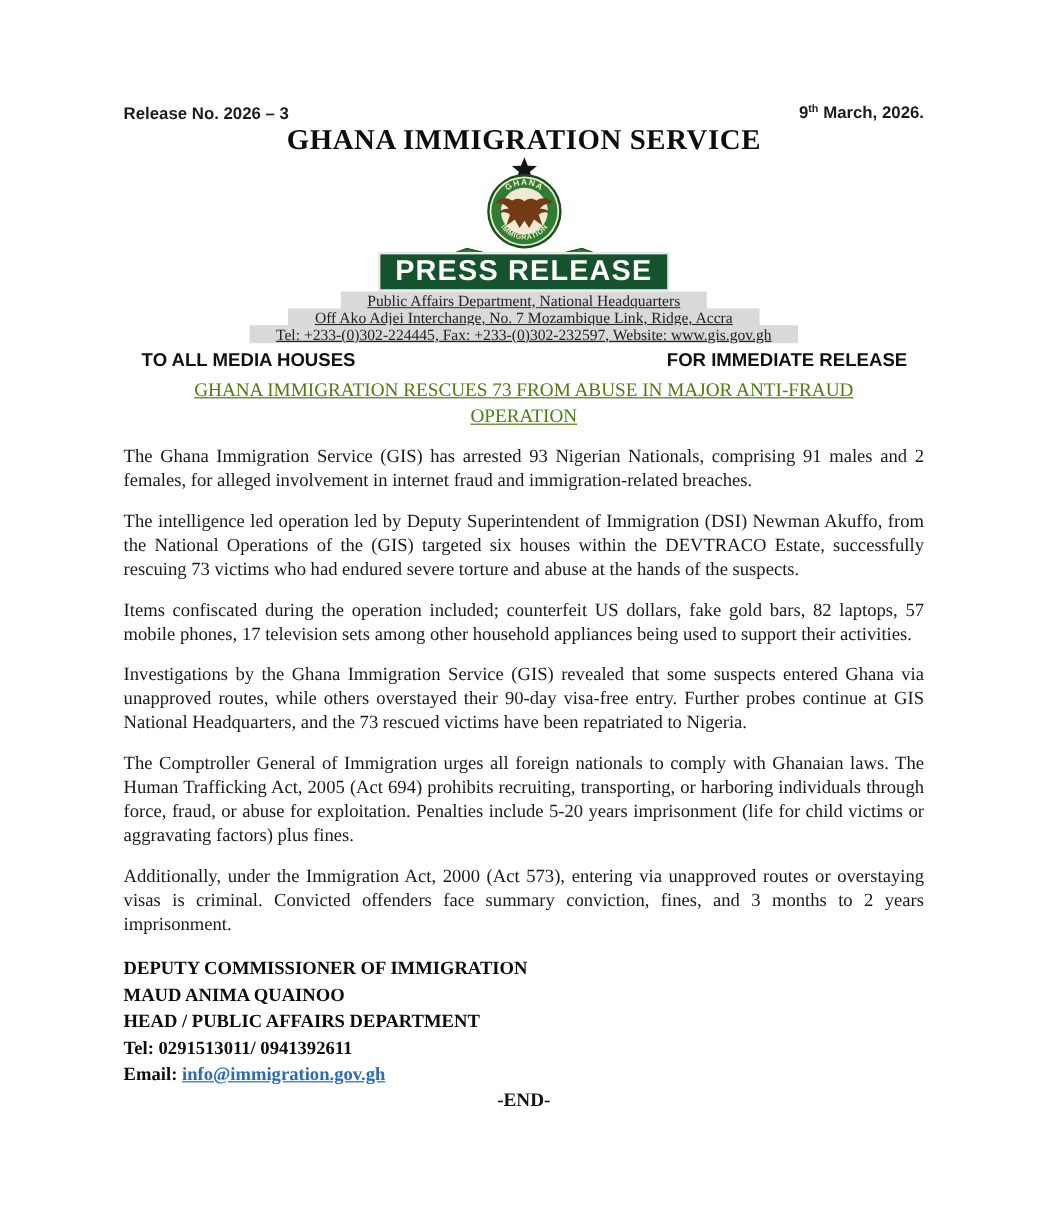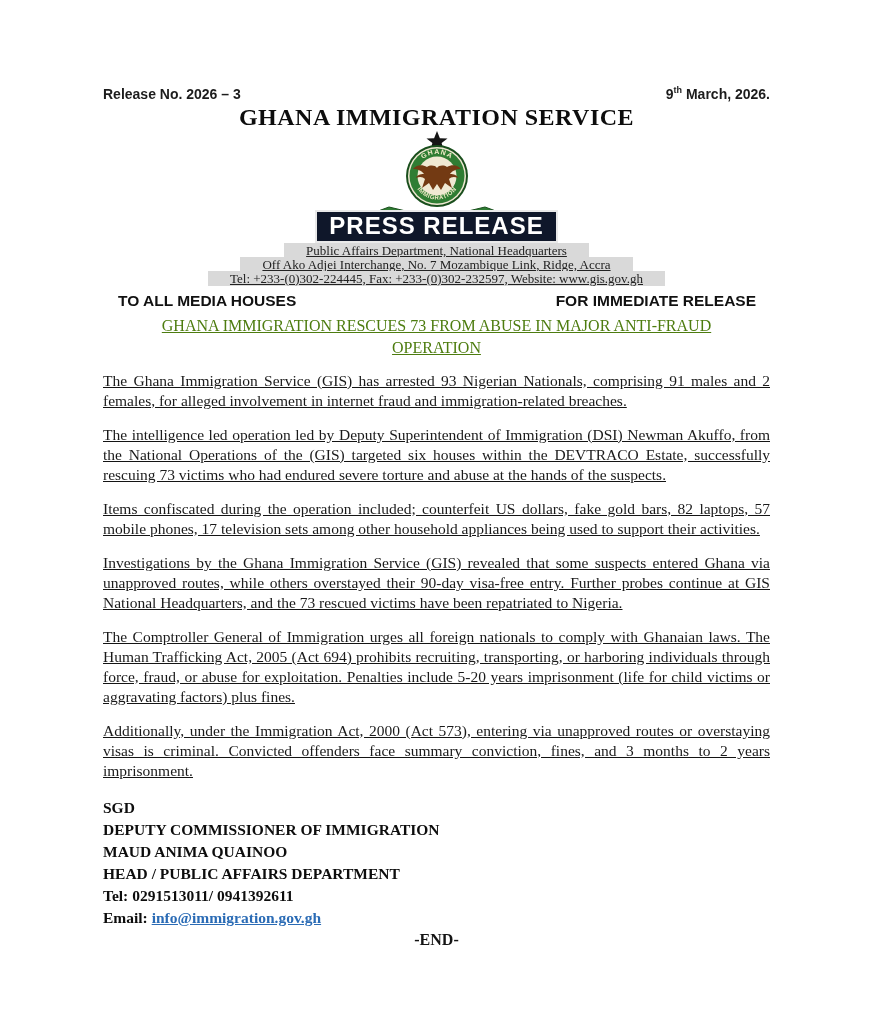--- a/index.html
+++ b/index.html
@@ -28,21 +28,21 @@
     font-family: "Liberation Serif", serif;
     font-weight: bold; font-size: 24px; letter-spacing: 0.5px;
     margin-top: 2px; color: #0d0d0d;
   }
   
   .logo-wrap { text-align: center; margin-top: 0; line-height: 0; position: relative; z-index: 1; }
   
   .press-banner-row { text-align: center; position: relative; z-index: 2; margin-top: -27px; }
   .press-banner {
     display: inline-block;
-    background: #0f172a; color: #ffffff;
+    background: #14532d; color: #ffffff;
     font-family: "Liberation Sans", sans-serif;
     font-weight: bold; font-size: 24px; letter-spacing: 1px;
     padding: 1px 12px 3px 12px;
     line-height: 25px;
     box-shadow: 0 0 0 2px #e9e9e9;
   }
   
   .address { text-align: center; margin-top: 3px; font-size: 13px; line-height: 14px; }
   .address .hl {
     background: #d9d9d9;
@@ -59,21 +59,21 @@
   }
   
   .headline {
     text-align: center;
     font-weight: normal; font-size: 16px; line-height: 22px;
     text-decoration: underline;
     margin-top: 5px; padding: 0 20px;
     color: #4d7c0f;
   }
   
-  .body-text { margin-top: 12px; text-decoration: underline; }
+  .body-text { margin-top: 12px; }
   .body-text p {
     font-size: 15.5px; line-height: 20px;
     text-align: justify;
     margin-bottom: 14px;
     color: #1a1a1a;
   }
   
   .signature { margin-top: 16px; font-weight: bold; font-size: 15.5px; line-height: 22px; color: #0d0d0d; }
   .sig-line { display: block; }
   .email-link { color: #2a6bb5; font-weight: bold; text-decoration: underline; }
@@ -146,21 +146,20 @@
   <div class="body-text">
     <p>The Ghana Immigration Service (GIS) has arrested 93 Nigerian Nationals, comprising 91 males and 2 females, for alleged involvement in internet fraud and immigration-related breaches.</p>
     <p>The intelligence led operation led by Deputy Superintendent of Immigration (DSI) Newman Akuffo, from the National Operations of the (GIS) targeted six houses within the DEVTRACO Estate, successfully rescuing 73 victims who had endured severe torture and abuse at the hands of the suspects.</p>
     <p>Items confiscated during the operation included; counterfeit US dollars, fake gold bars, 82 laptops, 57 mobile phones, 17 television sets among other household appliances being used to support their activities.</p>
     <p>Investigations by the Ghana Immigration Service (GIS) revealed that some suspects entered Ghana via unapproved routes, while others overstayed their 90-day visa-free entry. Further probes continue at GIS National Headquarters, and the 73 rescued victims have been repatriated to Nigeria.</p>
     <p>The Comptroller General of Immigration urges all foreign nationals to comply with Ghanaian laws. The Human Trafficking Act, 2005 (Act 694) prohibits recruiting, transporting, or harboring individuals through force, fraud, or abuse for exploitation. Penalties include 5-20 years imprisonment (life for child victims or aggravating factors) plus fines.</p>
     <p>Additionally, under the Immigration Act, 2000 (Act 573), entering via unapproved routes or overstaying visas is criminal. Convicted offenders face summary conviction, fines, and 3 months to 2 years imprisonment.</p>
   </div>
 
   <div class="signature">
-    <span class="sig-line">SGD</span>
     <span class="sig-line">DEPUTY COMMISSIONER OF IMMIGRATION</span>
     <span class="sig-line">MAUD ANIMA QUAINOO</span>
     <span class="sig-line">HEAD / PUBLIC AFFAIRS DEPARTMENT</span>
     <span class="sig-line">Tel: 0291513011/ 0941392611</span>
     <span class="sig-line"><span>Email: </span><a href="#" class="email-link">info@immigration.gov.gh</a></span>
   </div>
 
   <div class="end-mark">-END-</div>
 
 </div>

